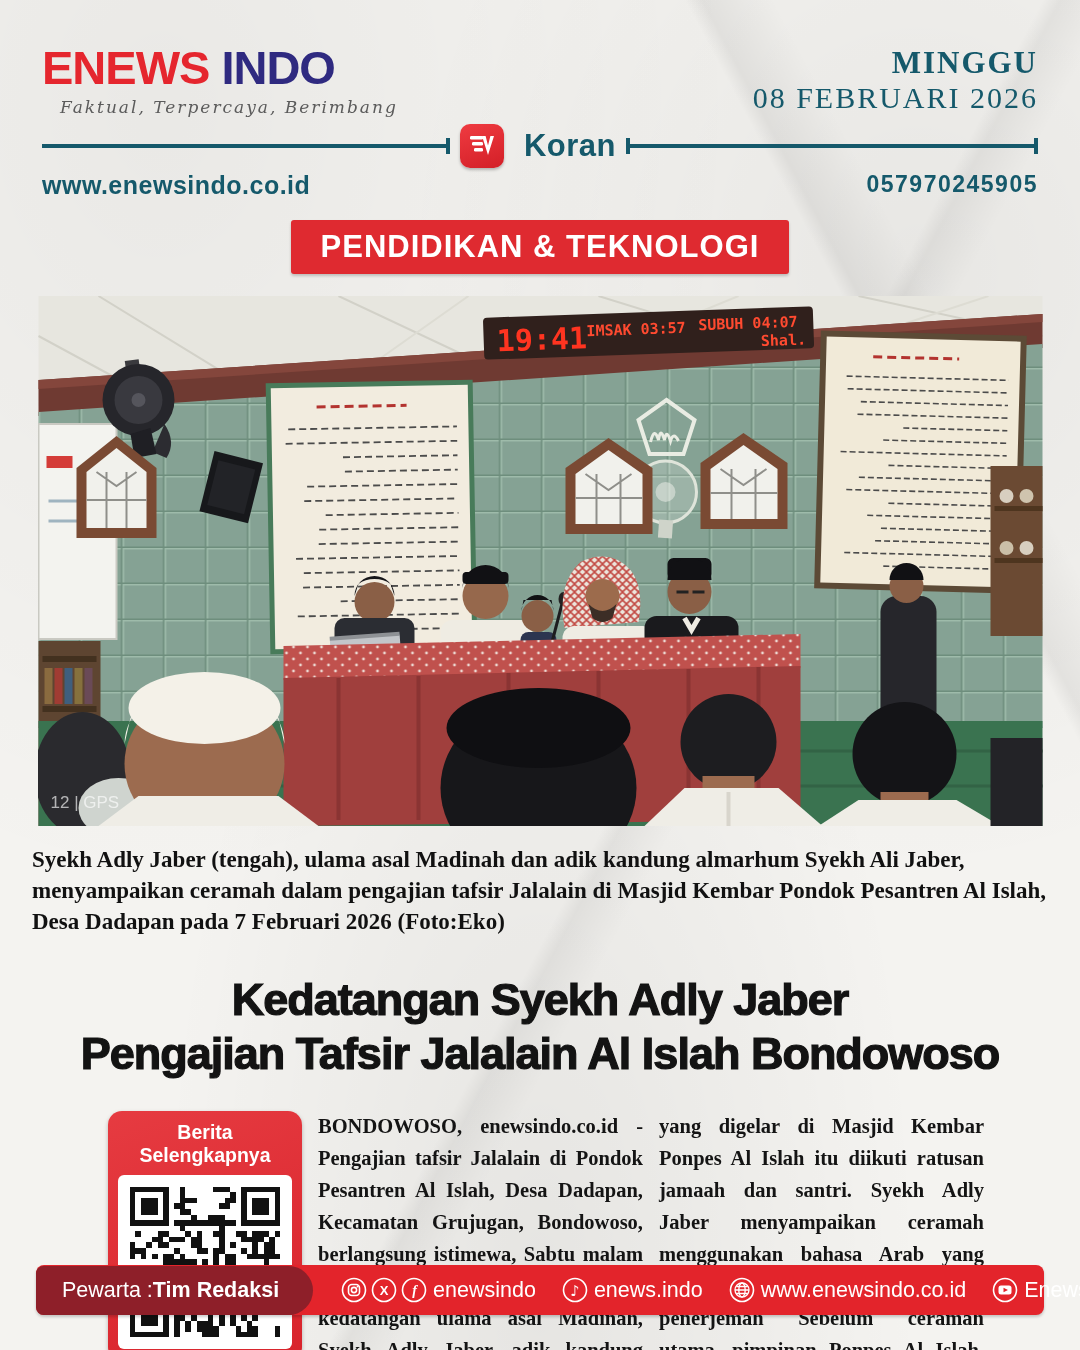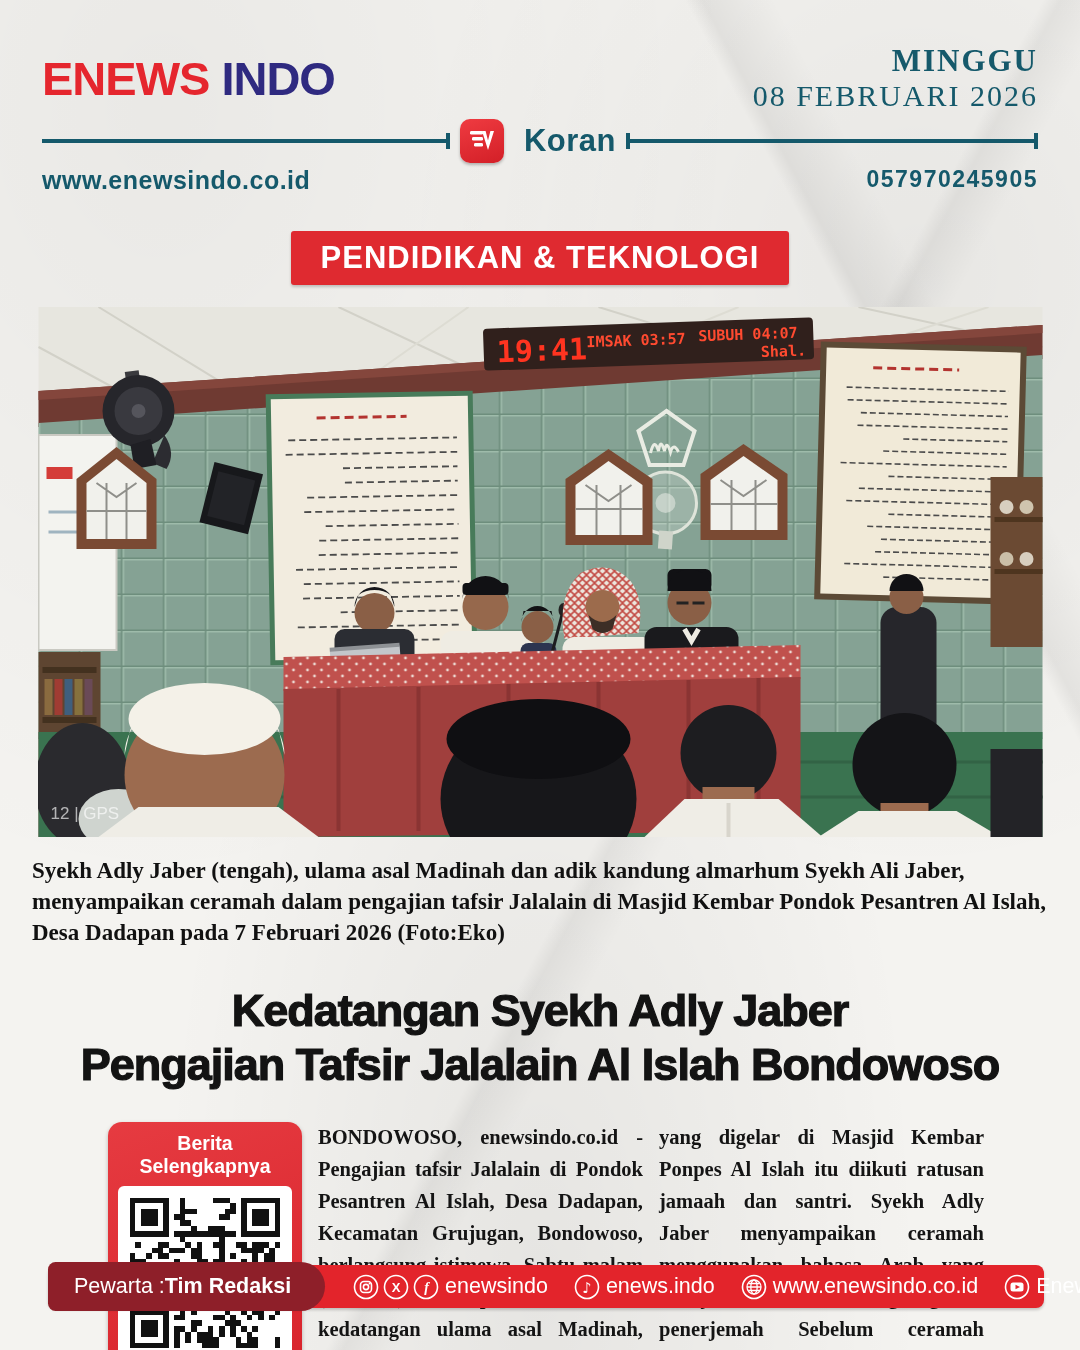--- a/index.html
+++ b/index.html
@@ -28,39 +28,39 @@
   .divider-row { display:flex; align-items:center; margin-top:6px; height:46px; }
   .hline { flex:1; height:4px; background:#15596b; }
   .cap { width:4px; height:16px; background:#15596b; }
   .badge { display:flex; align-items:center; gap:20px; margin:0 10px; }
   .ev-ico { width:44px; height:44px; border-radius:10px; background:linear-gradient(160deg,#ef3b41,#d31f27);
             display:flex; align-items:center; justify-content:center; box-shadow:0 2px 3px rgba(0,0,0,.25); }
   .koran { color:#15596b; font-size:31px; font-weight:bold; letter-spacing:.5px; }
   .sub-row { display:flex; justify-content:space-between; margin-top:2px; }
   .www { color:#15596b; font-size:25px; font-weight:bold; letter-spacing:.5px; }
   .phone { color:#15596b; font-size:23px; font-weight:bold; letter-spacing:1.5px; }
-  .cat-wrap { text-align:center; margin-top:36px; }
+  .cat-wrap { text-align:center; margin-top:20px; }
   .cat-banner { display:inline-block; background:#df2a30; color:#fff; font-weight:bold;
                 font-size:31px; letter-spacing:1px; padding:9px 30px; border-radius:3px;
                 box-shadow:0 2px 3px rgba(0,0,0,.2); }
   .photo-frame { width:1005px; margin:22px auto 0 auto; position:relative; }
   .caption { margin:14px 32px 0 32px; font-family:"Liberation Serif", serif;
              font-weight:bold; font-size:23px; line-height:1.35; color:#111; }
   .headline { margin-top:36px; text-align:center; color:#131313; font-weight:bold;
               font-size:45px; line-height:1.2; letter-spacing:-1px;
               -webkit-text-stroke:1.2px #131313; }
   .article { display:flex; gap:16px; padding:0 96px 0 108px; margin-top:30px; align-items:flex-start; }
   .qr-card { width:194px; flex:0 0 194px; background:linear-gradient(160deg,#e63b41,#d8232b);
              border-radius:14px; padding:8px 10px 12px 10px; box-shadow:0 2px 4px rgba(0,0,0,.25); }
   .qr-label { color:#fff; font-size:19.5px; font-weight:bold; text-align:center; padding:2px 0 8px 0; }
   .qr-white { background:#fff; border-radius:6px; padding:6px; }
   .qr-white svg { display:block; width:162px; height:162px; }
   .body-col { flex:1; font-family:"Liberation Serif", serif; font-weight:bold; font-size:20.5px;
               line-height:1.56; color:#141414; text-align:justify; }
-  .footer-bar { position:absolute; left:48px; right:36px; top:1265px; height:43px;
+  .footer-bar { position:absolute; left:36px; right:36px; top:1265px; height:50px;
                 background:#e3242b; border-radius:8px; display:flex; align-items:center;
                 color:#fff; box-shadow:0 2px 3px rgba(0,0,0,.2); }
   .reporter-pill { height:49px; margin-top:0; background:#8e1f29; border-radius:8px 26px 26px 8px;
                    display:flex; align-items:center; padding:0 34px 0 26px; font-size:21.5px;
                    white-space:nowrap; }
   .reporter-pill b { margin-left:0; }
   .soc-row { display:flex; align-items:center; gap:26px; margin-left:28px; font-size:21.5px; }
   .soc-item { display:flex; align-items:center; gap:6px; white-space:nowrap; }
   .icon-trio { display:flex; align-items:center; gap:4px; }
   .soc-item svg { display:block; }
@@ -68,20 +68,21 @@
 </head>
 <body>
 
 <div class="header">
   <div class="logo-row">
     <div>
       <div class="logo-main">
         <span class="red">ENEWS</span>
         <span class="indigo">INDO</span>
       </div>
+      <div class="tagline">Faktual, Terpercaya, Berimbang</div>
     </div>
     <div class="datebox">
       <div class="day">MINGGU</div>
       <div class="date">08 FEBRUARI 2026</div>
     </div>
   </div>
   <div class="divider-row">
     <div class="hline"></div>
     <div class="cap"></div>
     <div class="badge">

